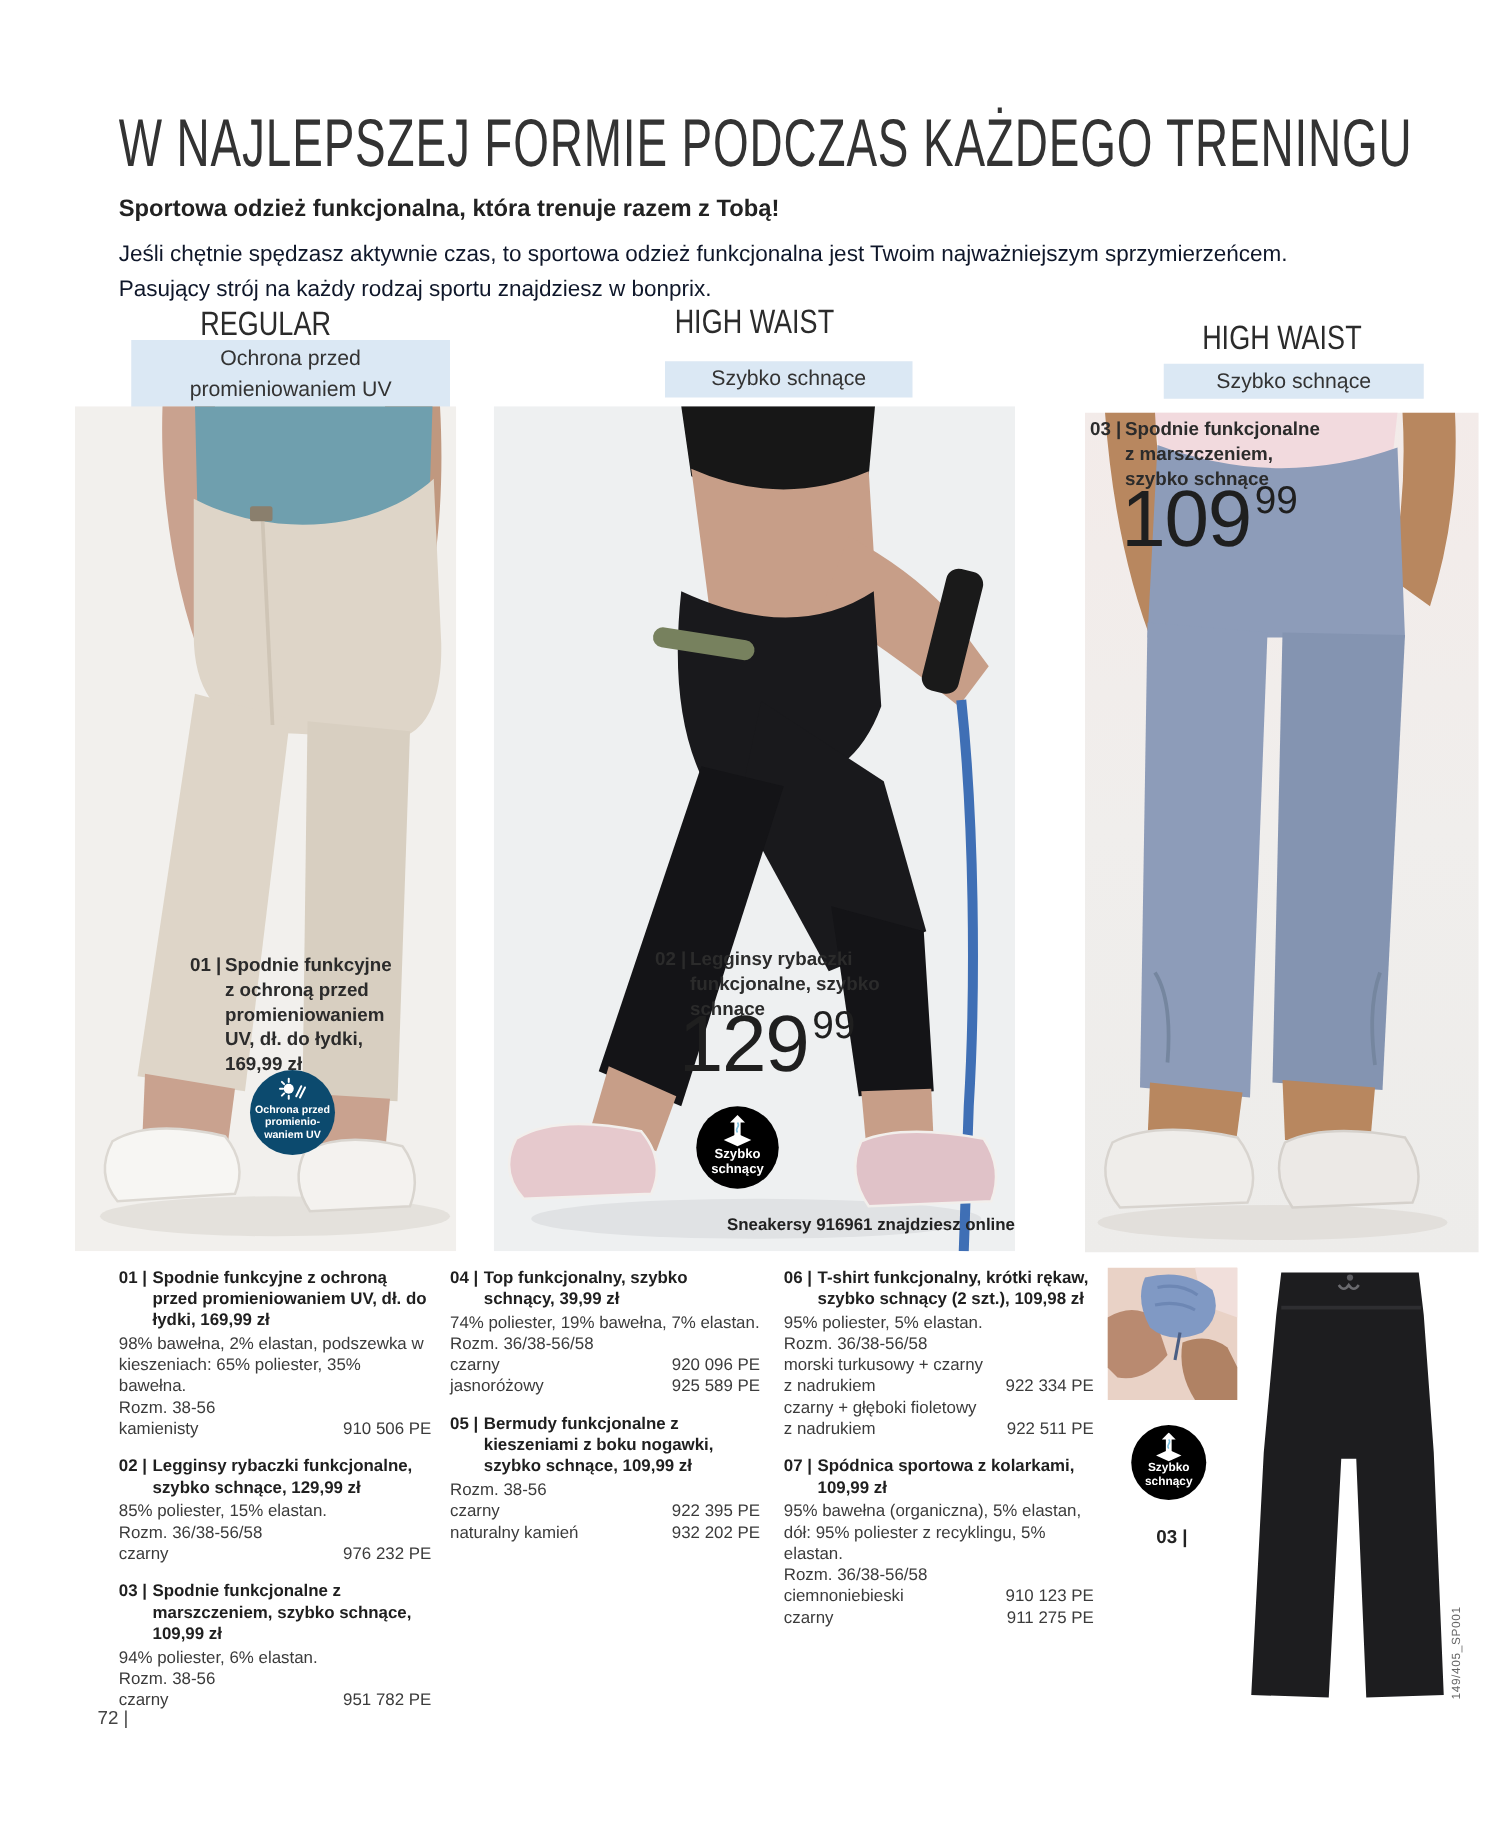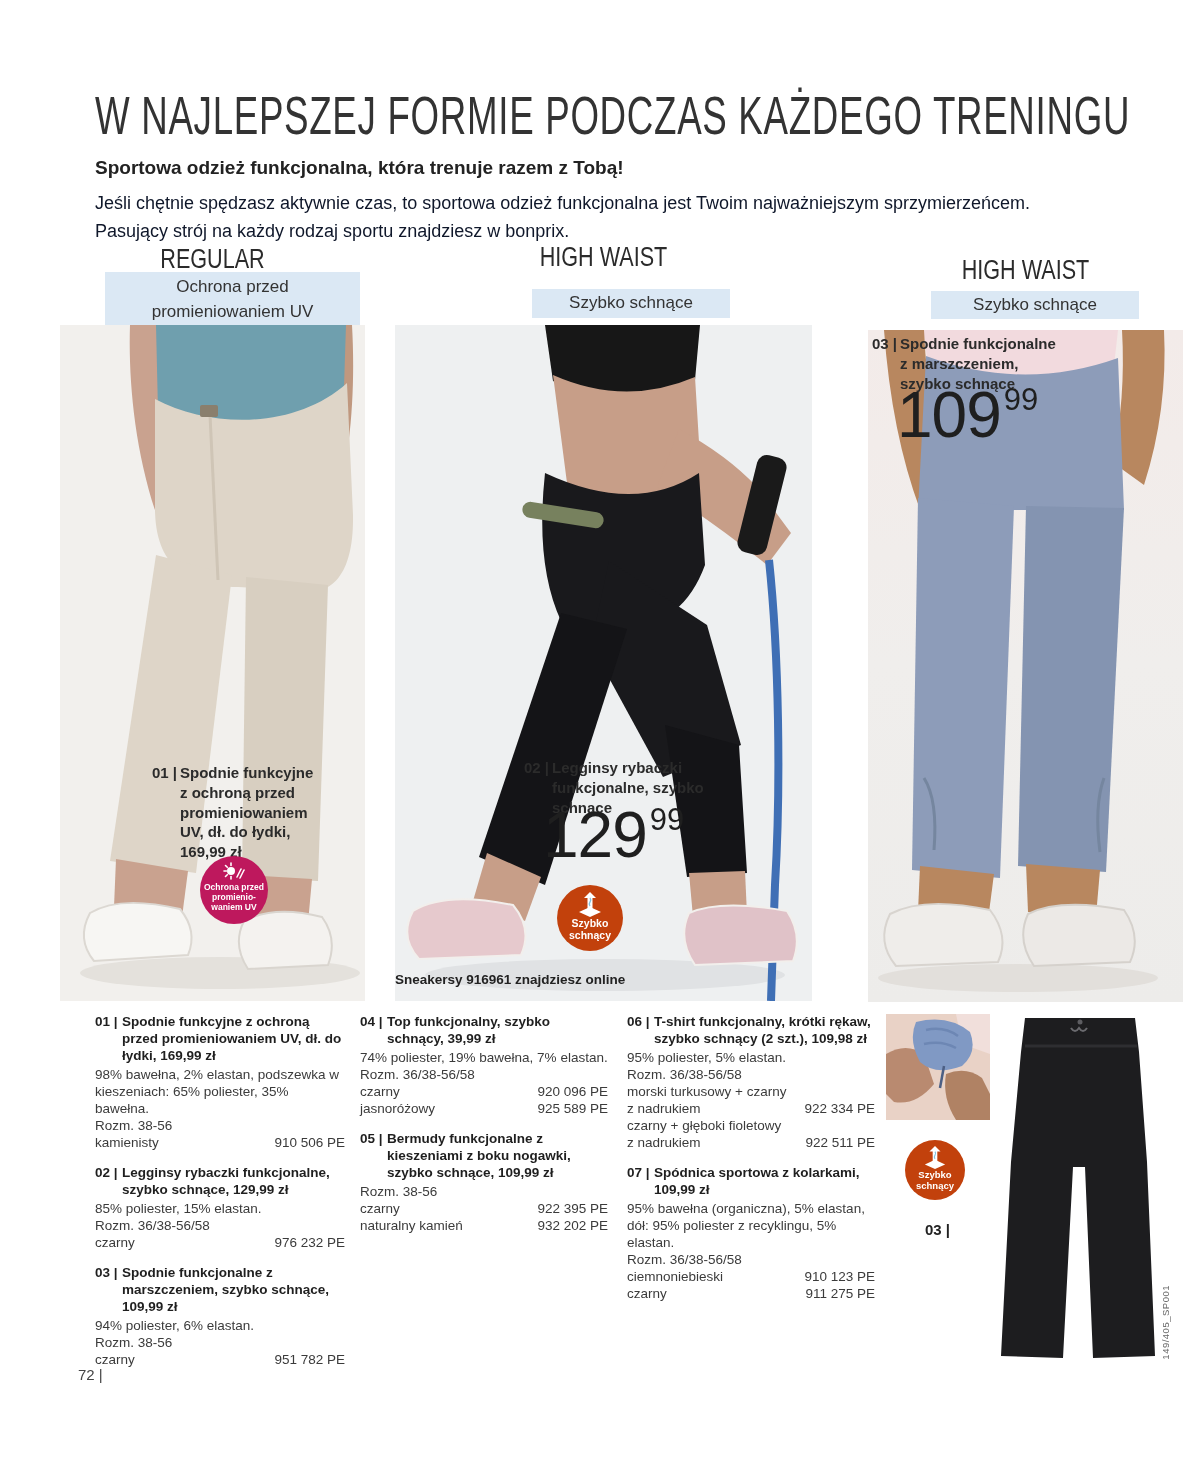--- a/index.html
+++ b/index.html
@@ -24,29 +24,29 @@
   .photo svg { display:block; width:100%; height:100%; }
 
   
   .overlay { position:absolute; display:flex; font-size:15px; font-weight:bold; color:#2b2b2b; line-height:1.32; }
   .overlay .num { flex:none; width:28px; }
   .price { position:absolute; font-size:64px; color:#1f1f1f; letter-spacing:-1px; white-space:nowrap; }
   .price .cents { font-size:31px; position:relative; top:-27px; margin-left:3px; letter-spacing:0; }
 
   
   .round-badge { position:absolute; border-radius:50%; color:#fff; text-align:center; }
-  .badge-uv { background:#be185d; width:68px; height:68px; padding-top:5px; }
+  .badge-uv { background:#0c4a6e; width:68px; height:68px; padding-top:5px; }
   .badge-uv .b-line { font-size:8.5px; font-weight:bold; line-height:1.15; }
-  .badge-dry { background:#c2410c; }
+  .badge-dry { background:#000000; }
   .badge-dry-lg { width:66px; height:66px; padding-top:7px; }
   .badge-dry-sm { width:60px; height:60px; padding-top:6px; }
   .badge-dry .b-line { font-size:10.5px; font-weight:bold; line-height:1.12; }
   .badge-dry-sm .b-line { font-size:9.5px; }
 
-  .sneakers-note { position:absolute; left:395px; top:972px; width:417px; text-align:left;
+  .sneakers-note { position:absolute; left:395px; top:972px; width:417px; text-align:right;
                    font-size:13.5px; font-weight:bold; color:#222; }
 
   
   .dcol { position:absolute; top:1013px; font-size:13.5px; line-height:17px; color:#3b3b3b; }
   .item { margin-bottom:13px; }
   .item-head { display:flex; font-weight:bold; color:#1f1f1f; margin-bottom:2px; }
   .item-head .num { flex:none; width:27px; }
   .item-head .ititle { flex:1; }
   .colorrow { display:flex; justify-content:space-between; align-items:flex-end; }
   .colorrow .cname { max-width:160px; }

